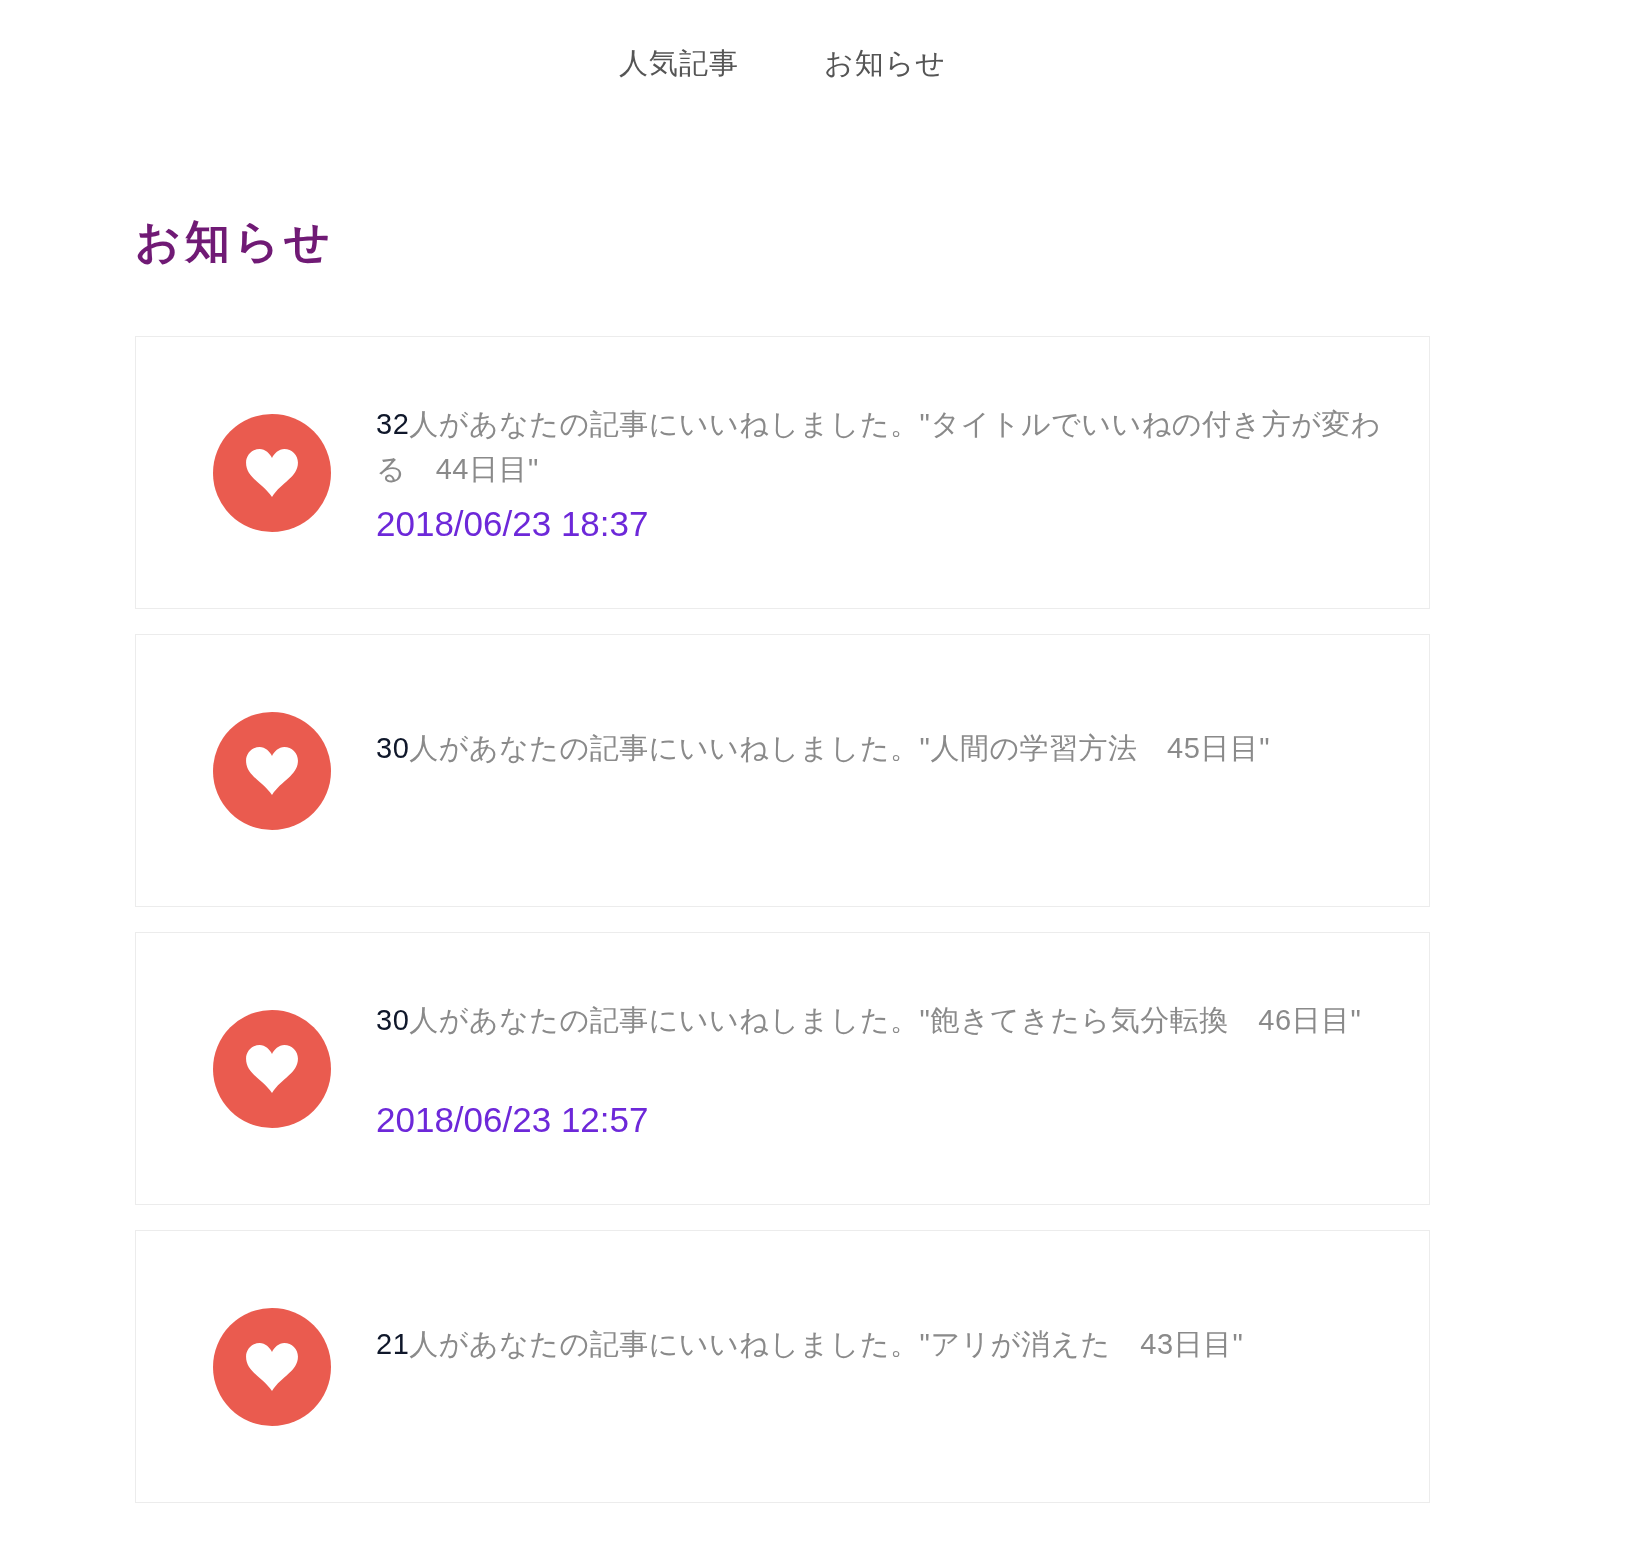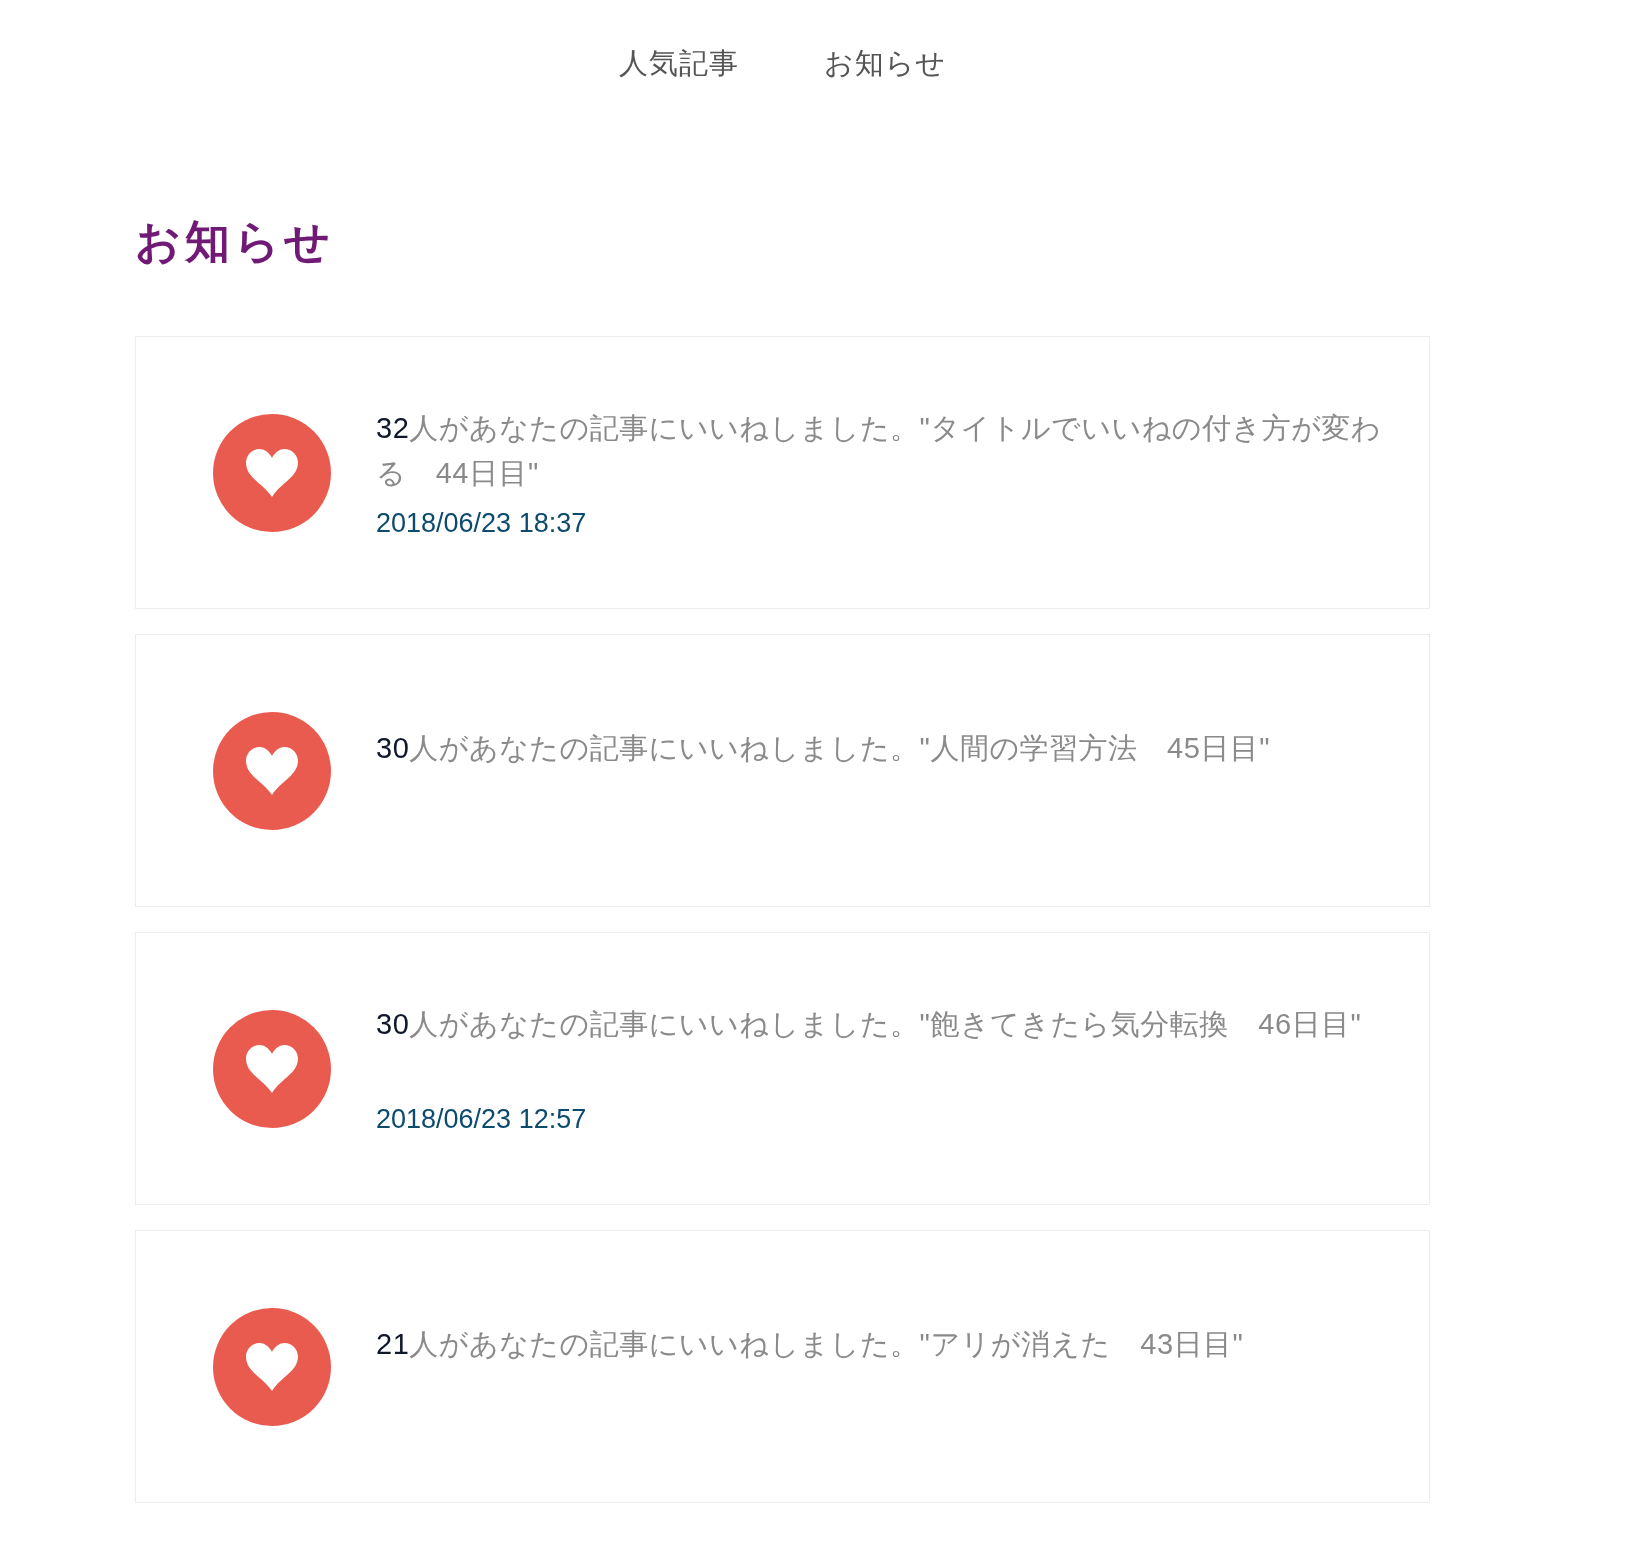--- a/index.html
+++ b/index.html
@@ -68,22 +68,22 @@
   .card-message {
     font-size: 29px;
     line-height: 45px;
     color: #8a8a8a;
     min-height: 90px;
     letter-spacing: 0.5px;
   }
   .card-message .like-count { color: #0f172a; }
   .card-timestamp {
     margin-top: 12px;
-    font-size: 27px;
-    color: #0c4a6e;
+    font-size: 35px;
+    color: #6d28d9;
   }
 </style>
 </head>
 <body>
 
 <div class="container">
 
   <nav class="top-nav">
     <a class="nav-link">人気記事</a>
     <a class="nav-link">お知らせ</a>

